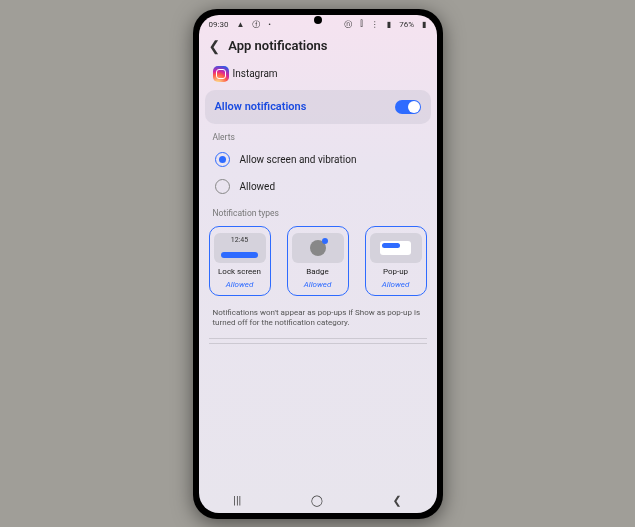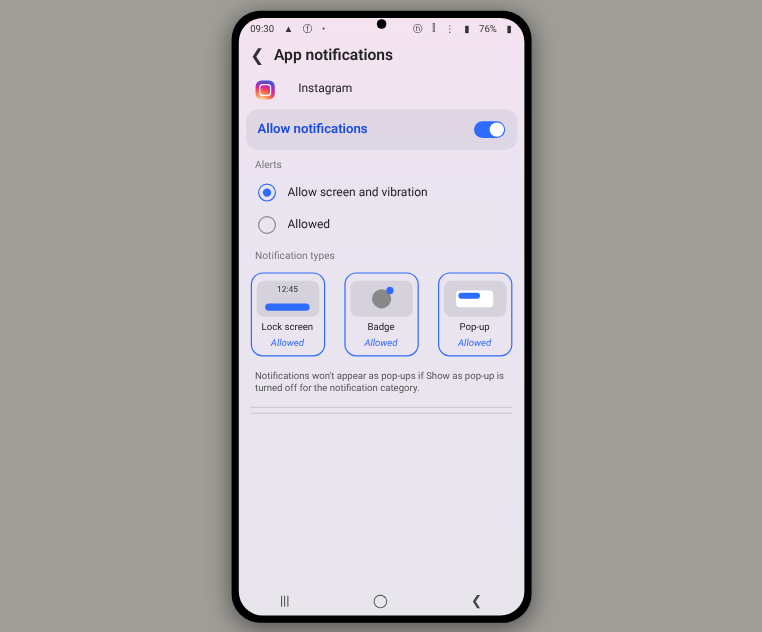--- a/index.html
+++ b/index.html
@@ -55,21 +55,21 @@
   .sb-left, .sb-right { display:flex; gap:8px; align-items:center; }
   .header {
     display: flex;
     align-items: center;
     padding: 6px 10px;
     gap: 8px;
   }
   .back-chev { font-size: 14px; color: #333; }
   .header-title { font-size: 13px; font-weight: 600; }
   .app-row {
-    display:flex; align-items:center; gap:20px; padding: 6px 14px 8px;
+    display:flex; align-items:center; gap:4px; padding: 6px 14px 8px;
   }
   .ig-icon {
     width:16px; height:16px; border-radius:5px;
     background: radial-gradient(circle at 30% 110%, #fdf497 0%, #fd5949 45%, #d6249f 60%, #285AEB 90%);
     position:relative;
   }
   .ig-icon::after{
     content:''; position:absolute; inset:3px; border:1px solid #fff; border-radius:3px;
   }
   .allow-row {

